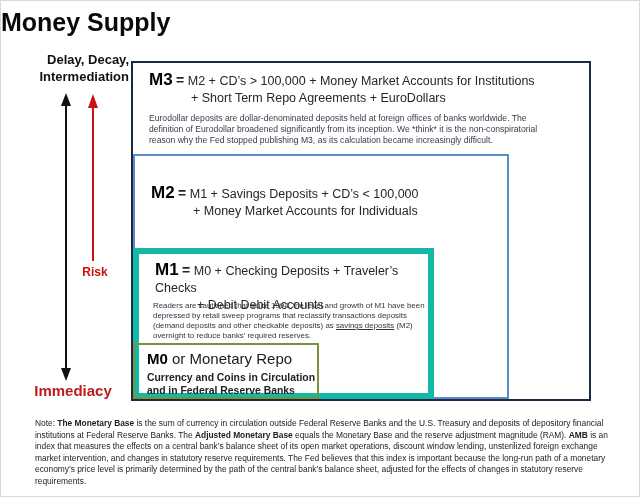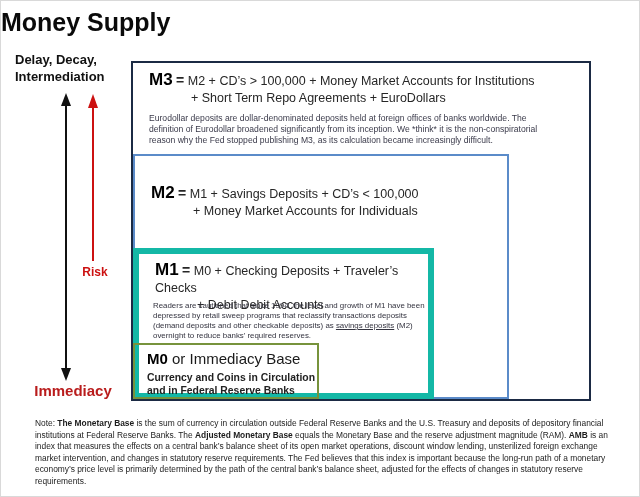--- a/index.html
+++ b/index.html
@@ -12,21 +12,21 @@
   .abs { position: absolute; }
 
   
   #page-title {
     top: 7px; left: 0; width: 640px; text-align: left;
     font-size: 25px; font-weight: bold; color: #0a0a0a; letter-spacing: 0px;
   }
 
   
   #rail-top-label {
-    top: 50px; left: 14px; width: 114px; text-align: left;
+    top: 50px; left: 14px; width: 114px; text-align: right;
     font-size: 13px; font-weight: bold; color: #111; line-height: 17px;
   }
   #risk-label {
     top: 264px; left: 68px; width: 52px; text-align: center;
     font-size: 12px; font-weight: bold; color: #cc1111;
   }
   #immediacy-label {
     top: 381px; left: 20px; width: 104px; text-align: center;
     font-size: 15px; font-weight: bold; color: #b91c1c;
   }
@@ -120,21 +120,21 @@
       <span>M0 + Checking Deposits + Traveler’s Checks</span>
       <span class="m-line2">+ Debit Debit Accounts</span>
     </div>
     <div id="m1-note" class="m-note">
       <span>Readers are cautioned that since 1994, the level and growth of M1 have been depressed by retail sweep programs that reclassify transactions deposits (demand deposits and other checkable deposits) as </span><span class="u">savings deposits</span><span> (M2) overnight to reduce banks’ required reserves.</span>
     </div>
   </div>
 
   <div id="box-m0" class="mbox">
     <div id="m0-head" class="abs">
-      <span id="m0-code">M0</span><span> or Immediacy Base</span>
+      <span id="m0-code">M0</span><span> or Monetary Repo</span>
     </div>
     <div id="m0-lines" class="abs">
       <span>Currency and Coins in Circulation</span><br>
       <span>and in Federal Reserve Banks</span>
     </div>
   </div>
 
 
   <div id="footnote" class="abs">
     <span>Note:  </span><b>The Monetary Base</b><span> is the sum of currency in circulation outside Federal Reserve Banks and the U.S. Treasury and deposits of depository financial institutions at Federal Reserve Banks. The </span><b>Adjusted Monetary Base</b><span> equals the Monetary Base and the reserve adjustment magnitude (RAM).  </span><b>AMB</b><span> is an index that measures the effects on a central bank’s balance sheet of its open market operations, discount window lending, unsterilized foreign exchange market intervention, and changes in statutory reserve requirements. The Fed believes that this index is important because the long-run path of a monetary economy’s price level is primarily determined by the path of the central bank’s balance sheet, adjusted for the effects of changes in statutory reserve requirements.</span>

